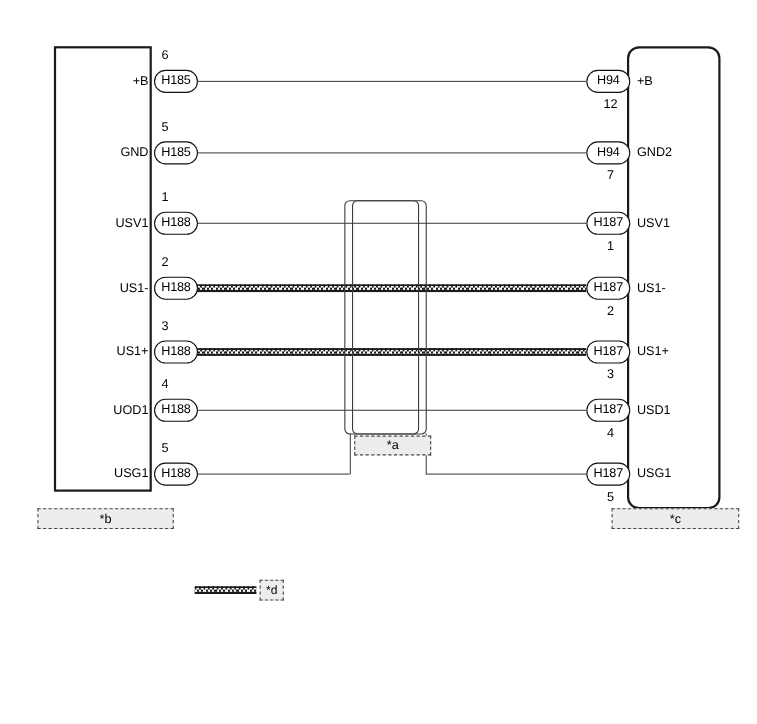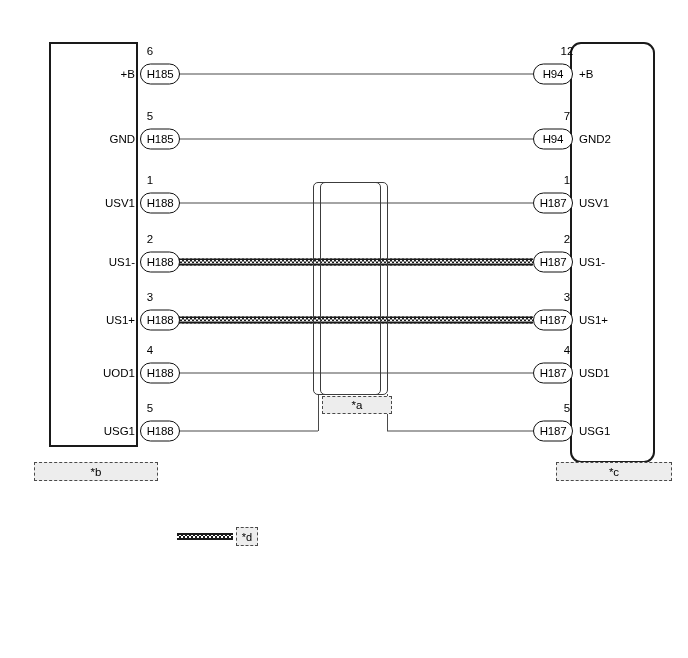--- a/index.html
+++ b/index.html
@@ -71,21 +71,21 @@
   .pin-num {
     position: absolute;
     font-size: 11.5px;
     color: #000;
     line-height: 1;
     white-space: nowrap;
     text-align: center;
     width: 40px;
   }
   .pin-num.left  { left: 130px; transform: translateY(-28px); }
-  .pin-num.right { left: 547px; transform: translateY(-28px); }
+  .pin-num.right { left: 535px; transform: translateY(-28px); margin-top: 44px; }
 
   .terminal {
     position: absolute;
     width: 40px;
     height: 21px;
     border: 1.6px solid #111;
     border-radius: 11px;
     box-sizing: border-box;
     background: #fff;
     font-size: 11.5px;

